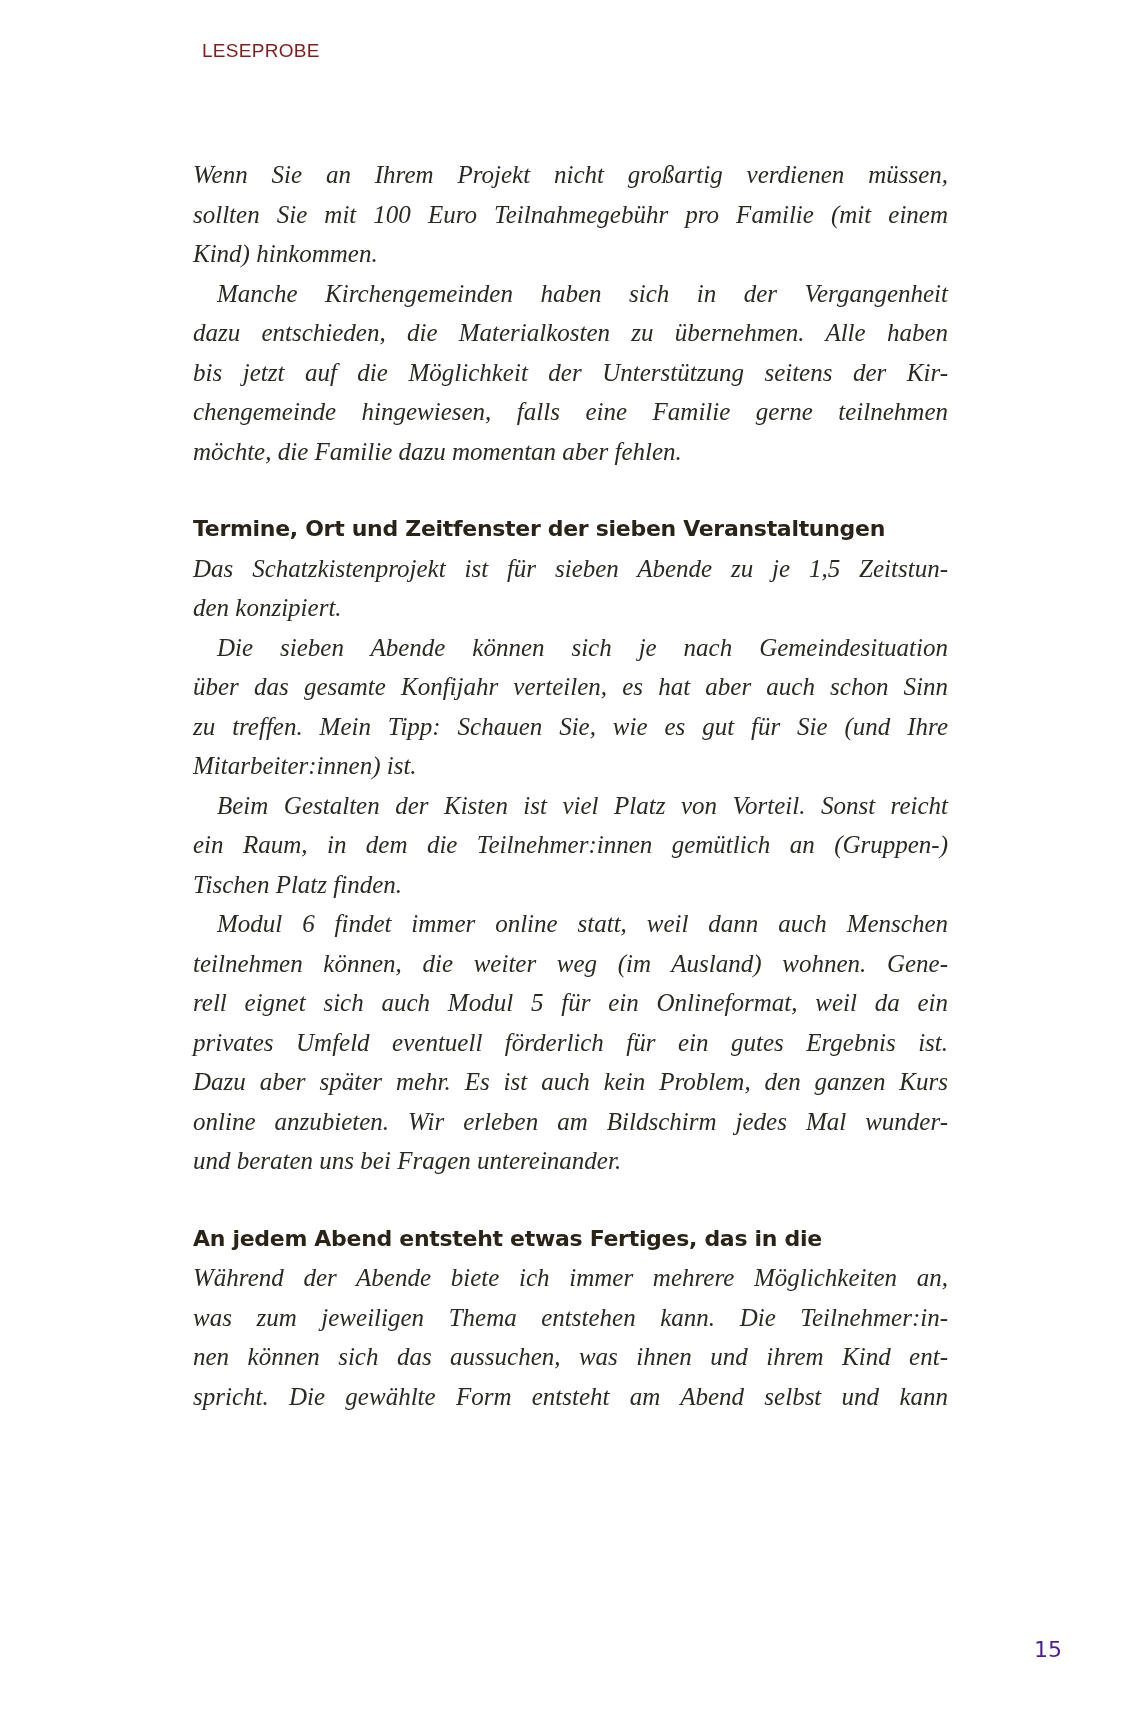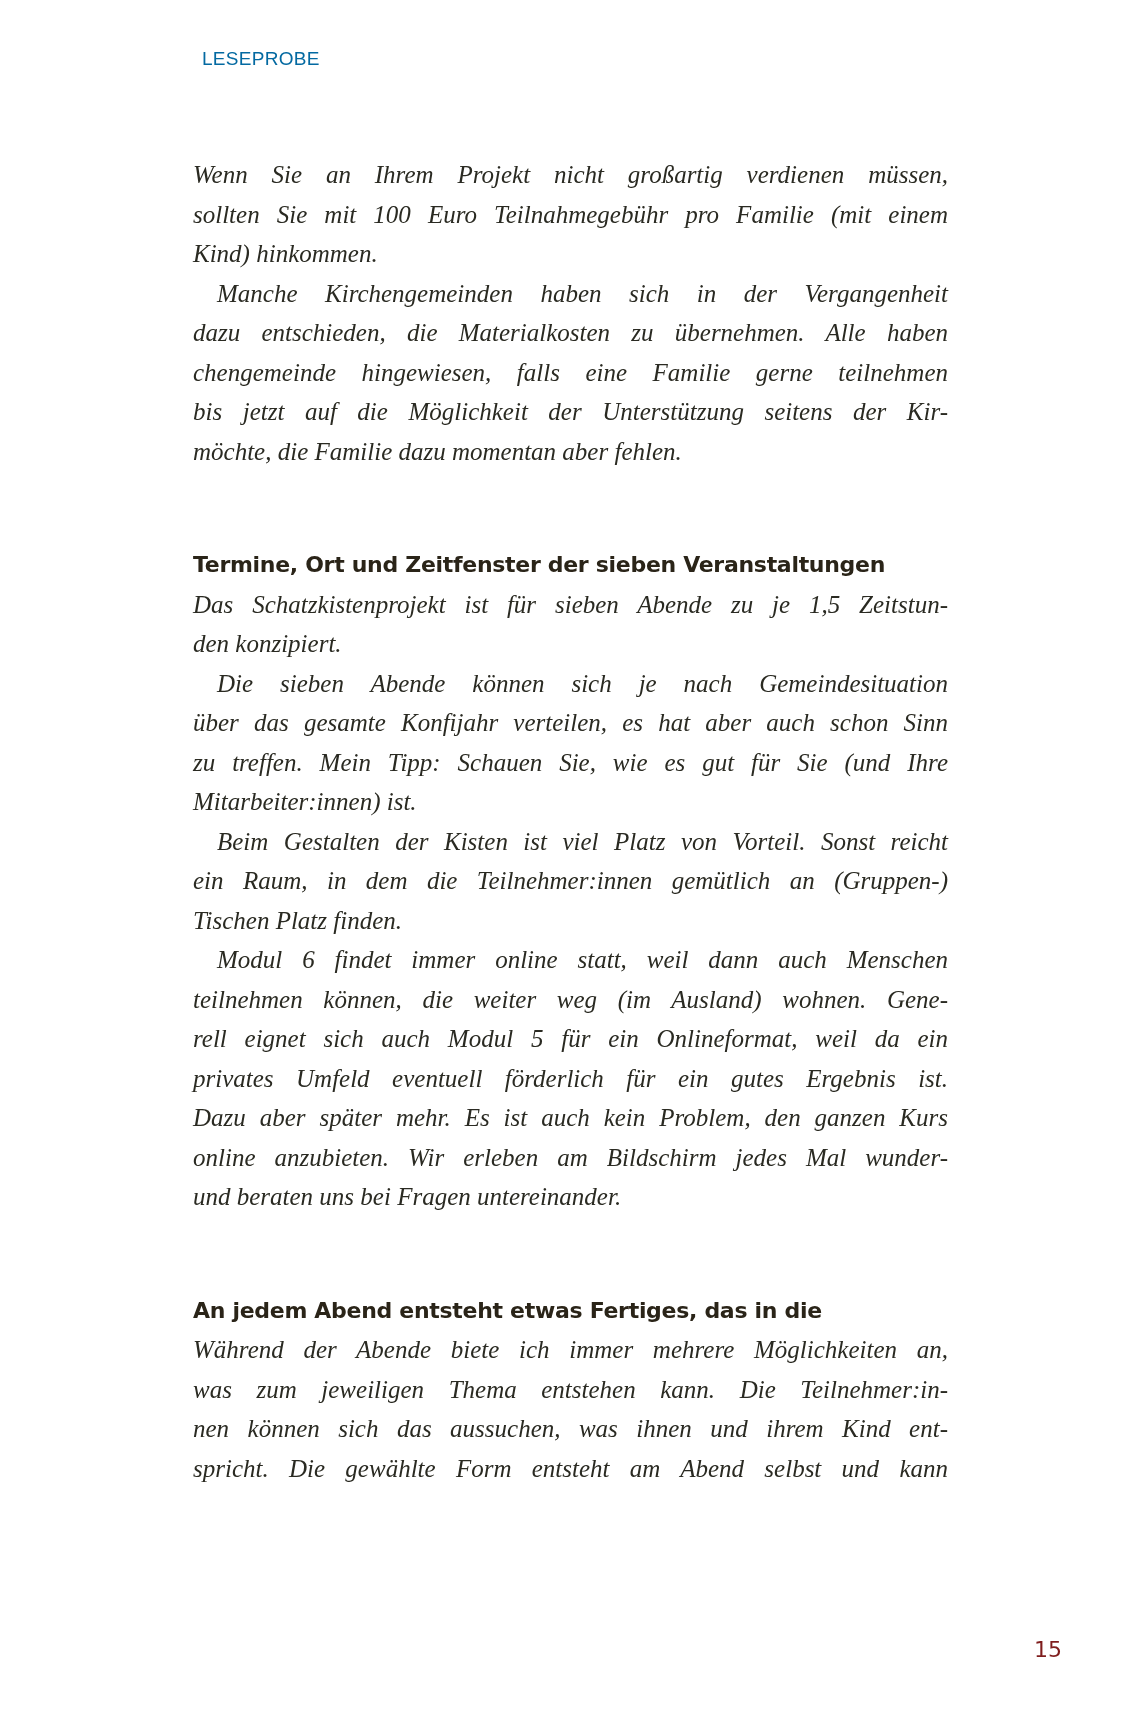--- a/index.html
+++ b/index.html
@@ -1,58 +1,58 @@
 <!DOCTYPE html>
 <html><head>
 <meta charset="utf-8">
 <style>
   html, body { margin: 0; padding: 0; background: #ffffff; }
   body { width: 1131px; height: 1722px; position: relative; overflow: hidden; }
   .header-label {
-    position: absolute; left: 202px; top: 48px;
-    font-family: "Liberation Sans", sans-serif; font-size: 19px; color: #0369a1;
+    position: absolute; left: 202px; top: 40px;
+    font-family: "Liberation Sans", sans-serif; font-size: 19px; color: #7f1d1d;
     letter-spacing: 0.3px;
   }
   .page-body {
     position: absolute; left: 193px; top: 155px; width: 755px;
     font-family: "Liberation Serif", serif; font-size: 25px; line-height: 39.5px;
     color: #2a2a22; text-align: justify;
   }
   .line { display: block; white-space: nowrap; text-align-last: justify; font-style: italic; }
   .line.last { text-align-last: left; }
   .indent { padding-left: 24px; }
   .heading {
     font-family: "DejaVu Sans", sans-serif; font-weight: bold; font-size: 22px;
-    color: #2a2418; line-height: 39.5px; letter-spacing: -0.3px; margin-top: 36px;
+    color: #2a2418; line-height: 39.5px; letter-spacing: -0.3px;
   }
   .gap { height: 38px; }
   .gap2 { height: 38px; }
   .page-number {
     position: absolute; left: 1034px; top: 1637px;
-    font-family: "DejaVu Sans", sans-serif; font-size: 22px; color: #7f1d1d;
+    font-family: "DejaVu Sans", sans-serif; font-size: 22px; color: #4c1d95;
   }
 </style>
 </head>
 <body>
 
 <div class="header-label">LESEPROBE</div>
 
 <div class="page-body">
 
   <div>
     <span class="line">Wenn Sie an Ihrem Projekt nicht großartig verdienen müssen,</span>
     <span class="line">sollten Sie mit 100 Euro Teilnahmegebühr pro Familie (mit einem</span>
     <span class="line last">Kind) hinkommen.</span>
   </div>
 
   <div>
     <span class="line indent">Manche Kirchengemeinden haben sich in der Vergangenheit</span>
     <span class="line">dazu entschieden, die Materialkosten zu übernehmen. Alle haben</span>
+    <span class="line">bis jetzt auf die Möglichkeit der Unterstützung seitens der Kir-</span>
     <span class="line">chengemeinde hingewiesen, falls eine Familie gerne teilnehmen</span>
-    <span class="line">bis jetzt auf die Möglichkeit der Unterstützung seitens der Kir-</span>
     <span class="line last">möchte, die Familie dazu momentan aber fehlen.</span>
   </div>
 
   <div class="gap"></div>
 
   <div class="heading">Termine, Ort und Zeitfenster der sieben Veranstaltungen</div>
 
   <div>
     <span class="line">Das Schatzkistenprojekt ist für sieben Abende zu je 1,5 Zeitstun-</span>
     <span class="line last">den konzipiert.</span>

